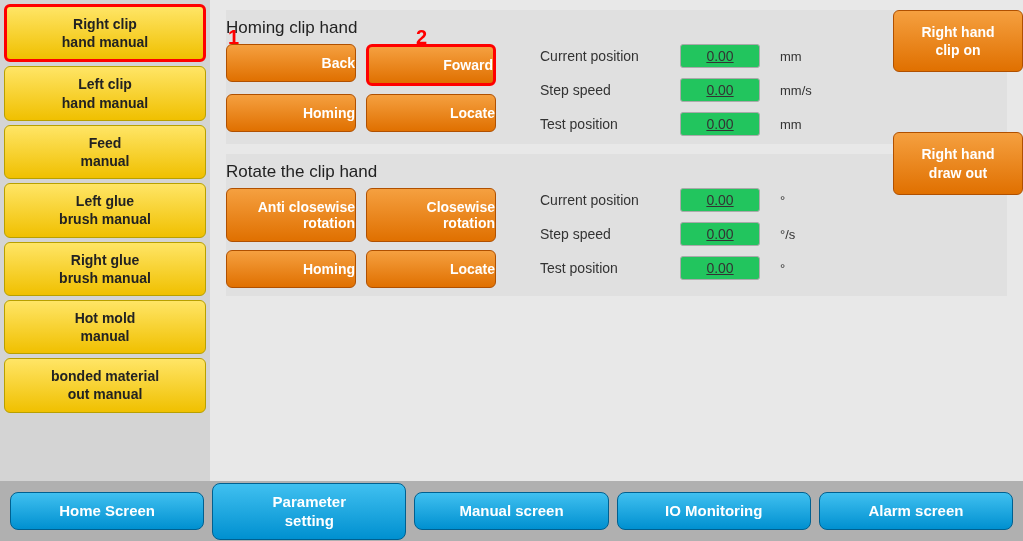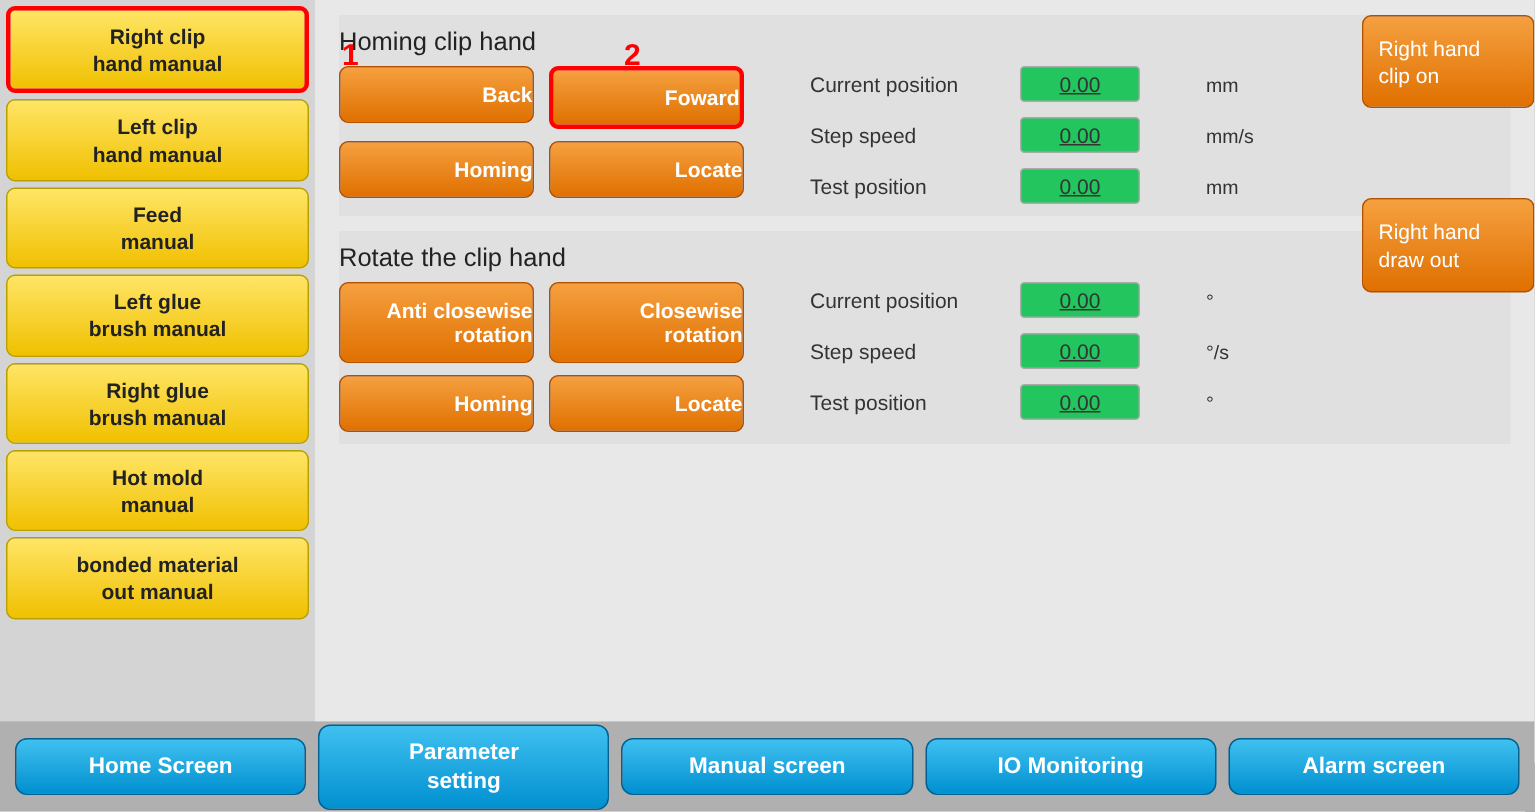--- a/index.html
+++ b/index.html
@@ -114,21 +114,20 @@
       font-size: 14px;
       padding: 3px 4px;
       color: #333;
       text-decoration: underline;
     }
 
     .field-unit {
       font-size: 13px;
       color: #333;
       width: 35px;
-      margin-left: 24px;
     }
 
     .number-badge {
       font-size: 20px;
       color: red;
       font-weight: bold;
       margin-right: 2px;
     }
 
     .section-row {
@@ -156,23 +155,24 @@
       display: flex;
       flex-direction: column;
       gap: 60px;
     }
 
     .right-action-btn {
       background: linear-gradient(to bottom, #f5a040, #e07000);
       border: 1px solid #b05000;
       border-radius: 6px;
       padding: 12px 10px;
-      width: 115px;
-      font-size: 14px;
-      font-weight: normal;
+      width: 130px;
+      text-align: center;
+      font-size: 14px;
+      font-weight: bold;
       color: #fff;
       cursor: pointer;
       line-height: 1.3;
     }
 
     
     .bottom-nav {
       height: 60px;
       background: #b0b0b0;
       display: flex;

